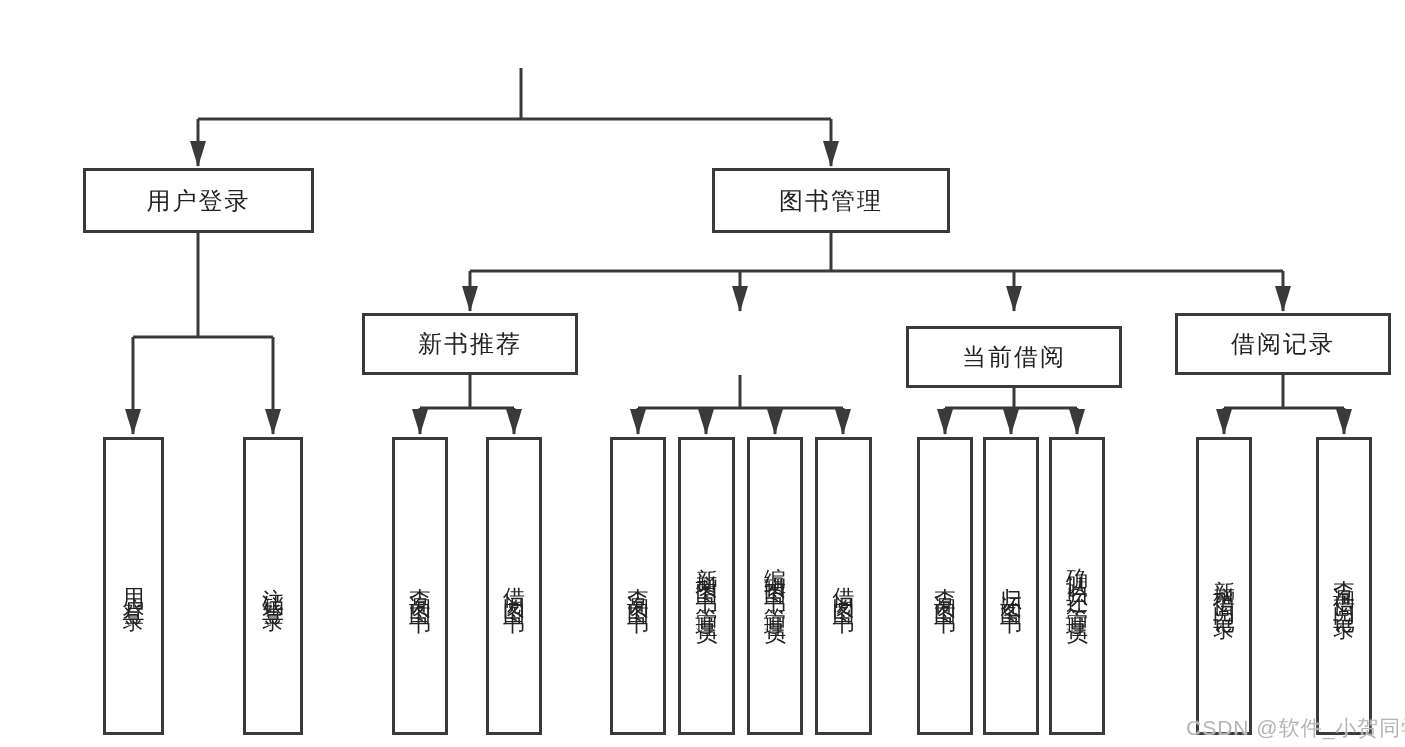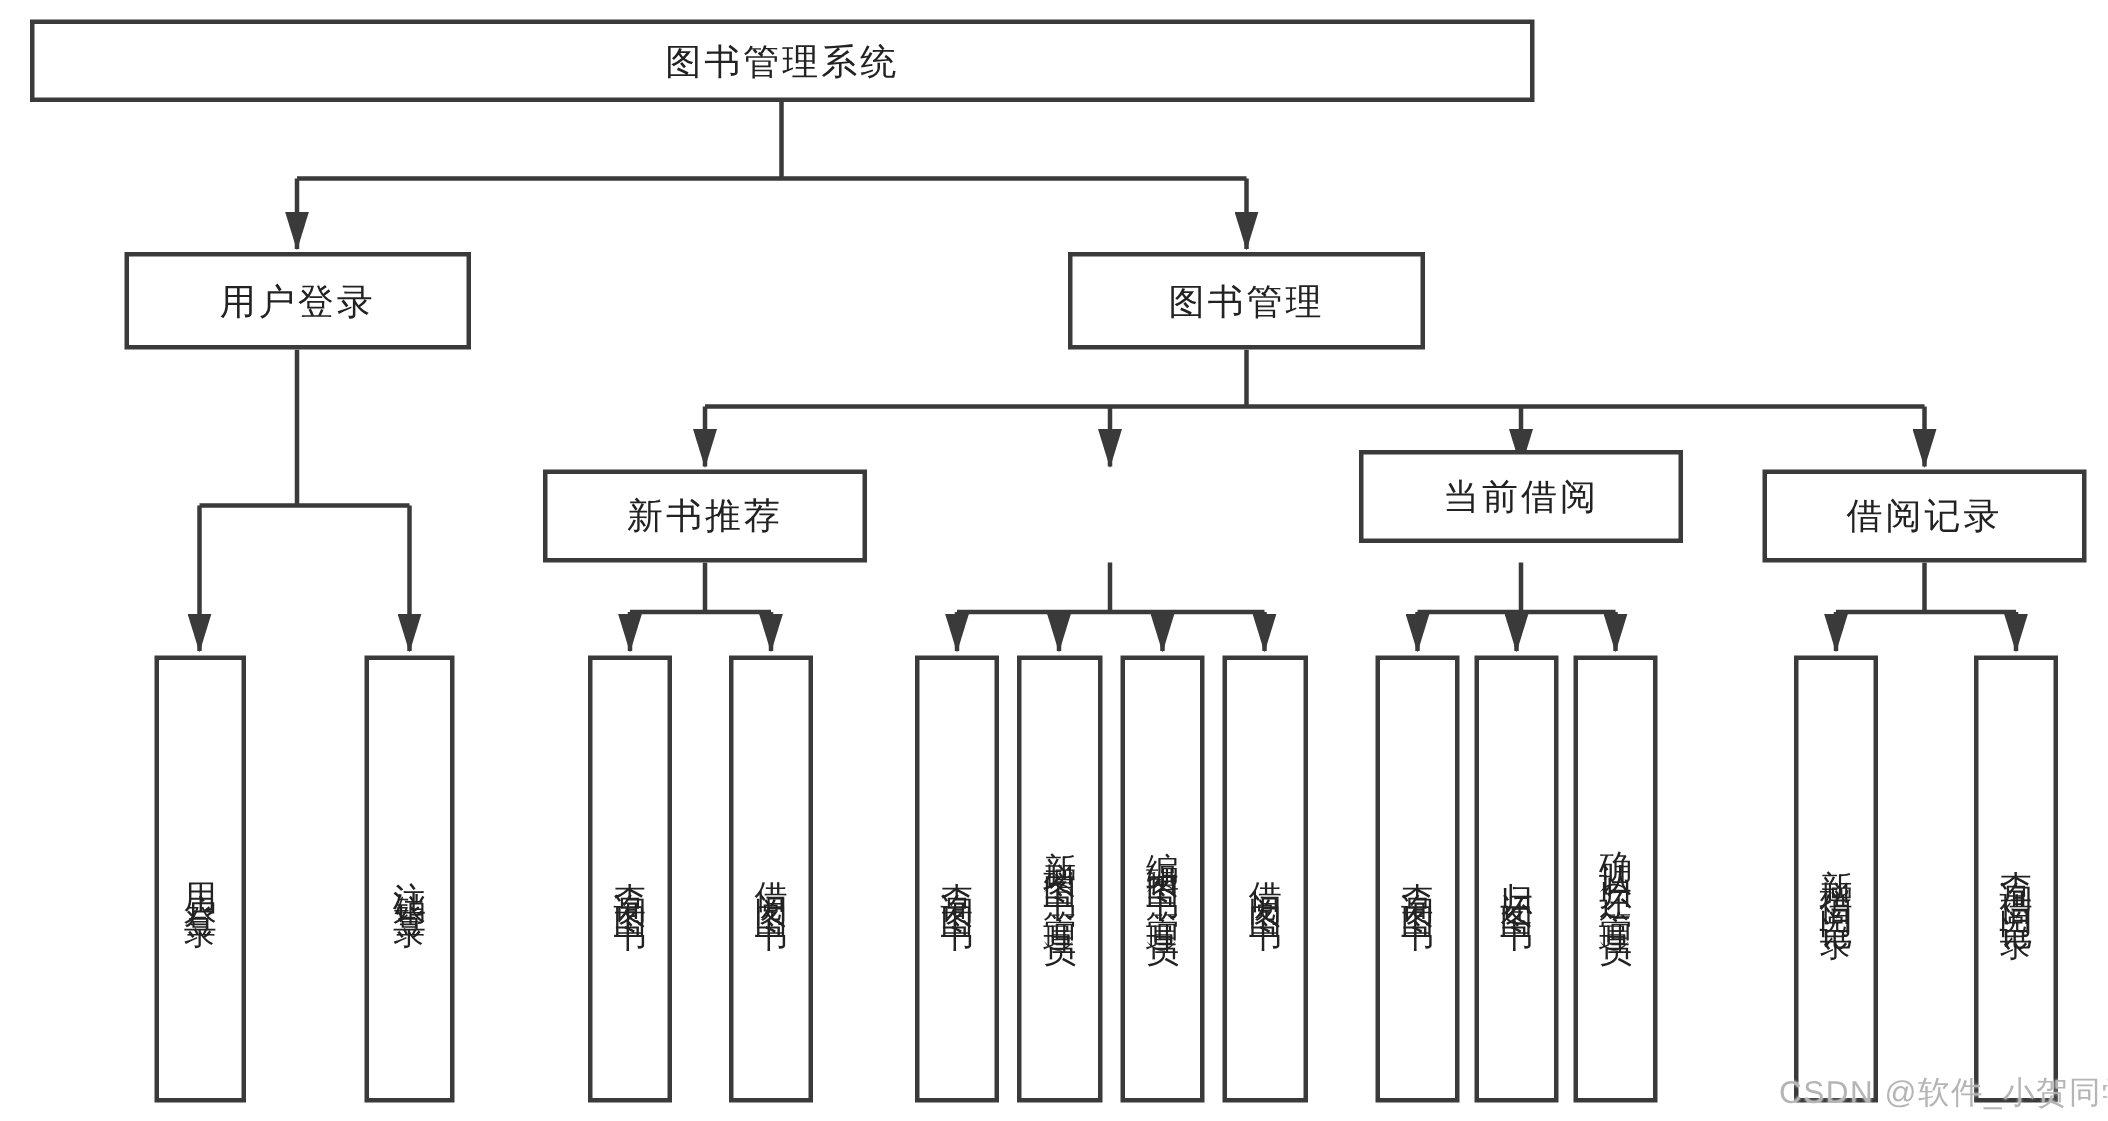--- a/index.html
+++ b/index.html
@@ -96,35 +96,32 @@
       <line x1="945" y1="408" x2="945" y2="434" marker-end="url(#ah)"></line>
       <line x1="1011" y1="408" x2="1011" y2="434" marker-end="url(#ah)"></line>
       <line x1="1077" y1="408" x2="1077" y2="434" marker-end="url(#ah)"></line>
 
       <path d="M1283 375 V408 M1224 408 H1344"></path>
       <line x1="1224" y1="408" x2="1224" y2="434" marker-end="url(#ah)"></line>
       <line x1="1344" y1="408" x2="1344" y2="434" marker-end="url(#ah)"></line>
     </g>
   </svg>
 
-  <div class="hbox" style="left:20px; top:13px; width:1003px; height:55px;">
-    <span>图书管理系统</span>
-  </div>
 
   <div class="hbox" style="left:83px; top:168px; width:231px; height:65px;">
     <span>用户登录</span>
   </div>
   <div class="hbox" style="left:362px; top:313px; width:216px; height:62px;">
     <span>新书推荐</span>
   </div>
 
   <div class="hbox" style="left:712px; top:168px; width:238px; height:65px;">
     <span>图书管理</span>
   </div>
-  <div class="hbox" style="left:906px; top:300px; width:216px; height:62px;">
+  <div class="hbox" style="left:906px; top:326px; width:216px; height:62px;">
     <span>当前借阅</span>
   </div>
   <div class="hbox" style="left:1175px; top:313px; width:216px; height:62px;">
     <span>借阅记录</span>
   </div>
 
   <div class="vbox" style="left:103px; top:437px; width:61px; height:298px;">
     <span>用户登录</span>
   </div>
   <div class="vbox" style="left:243px; top:437px; width:60px; height:298px;">

